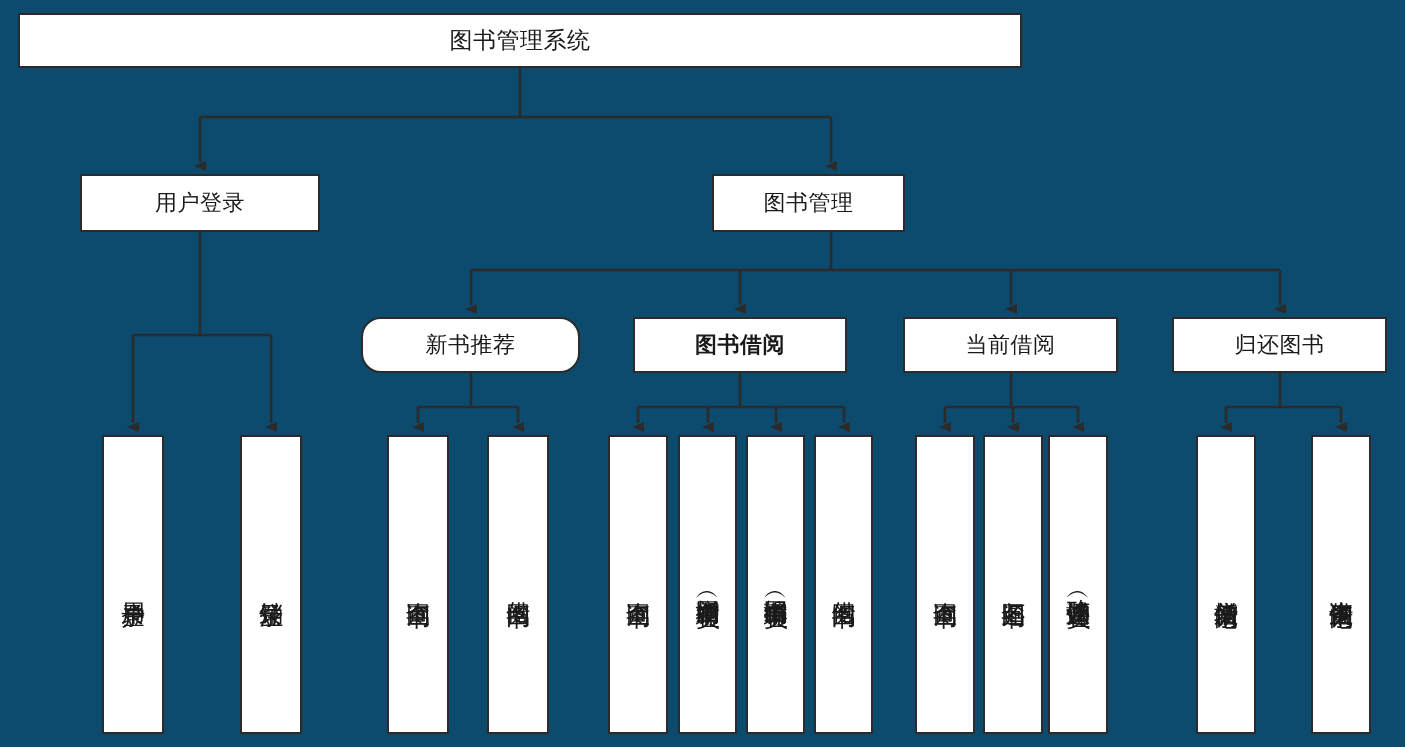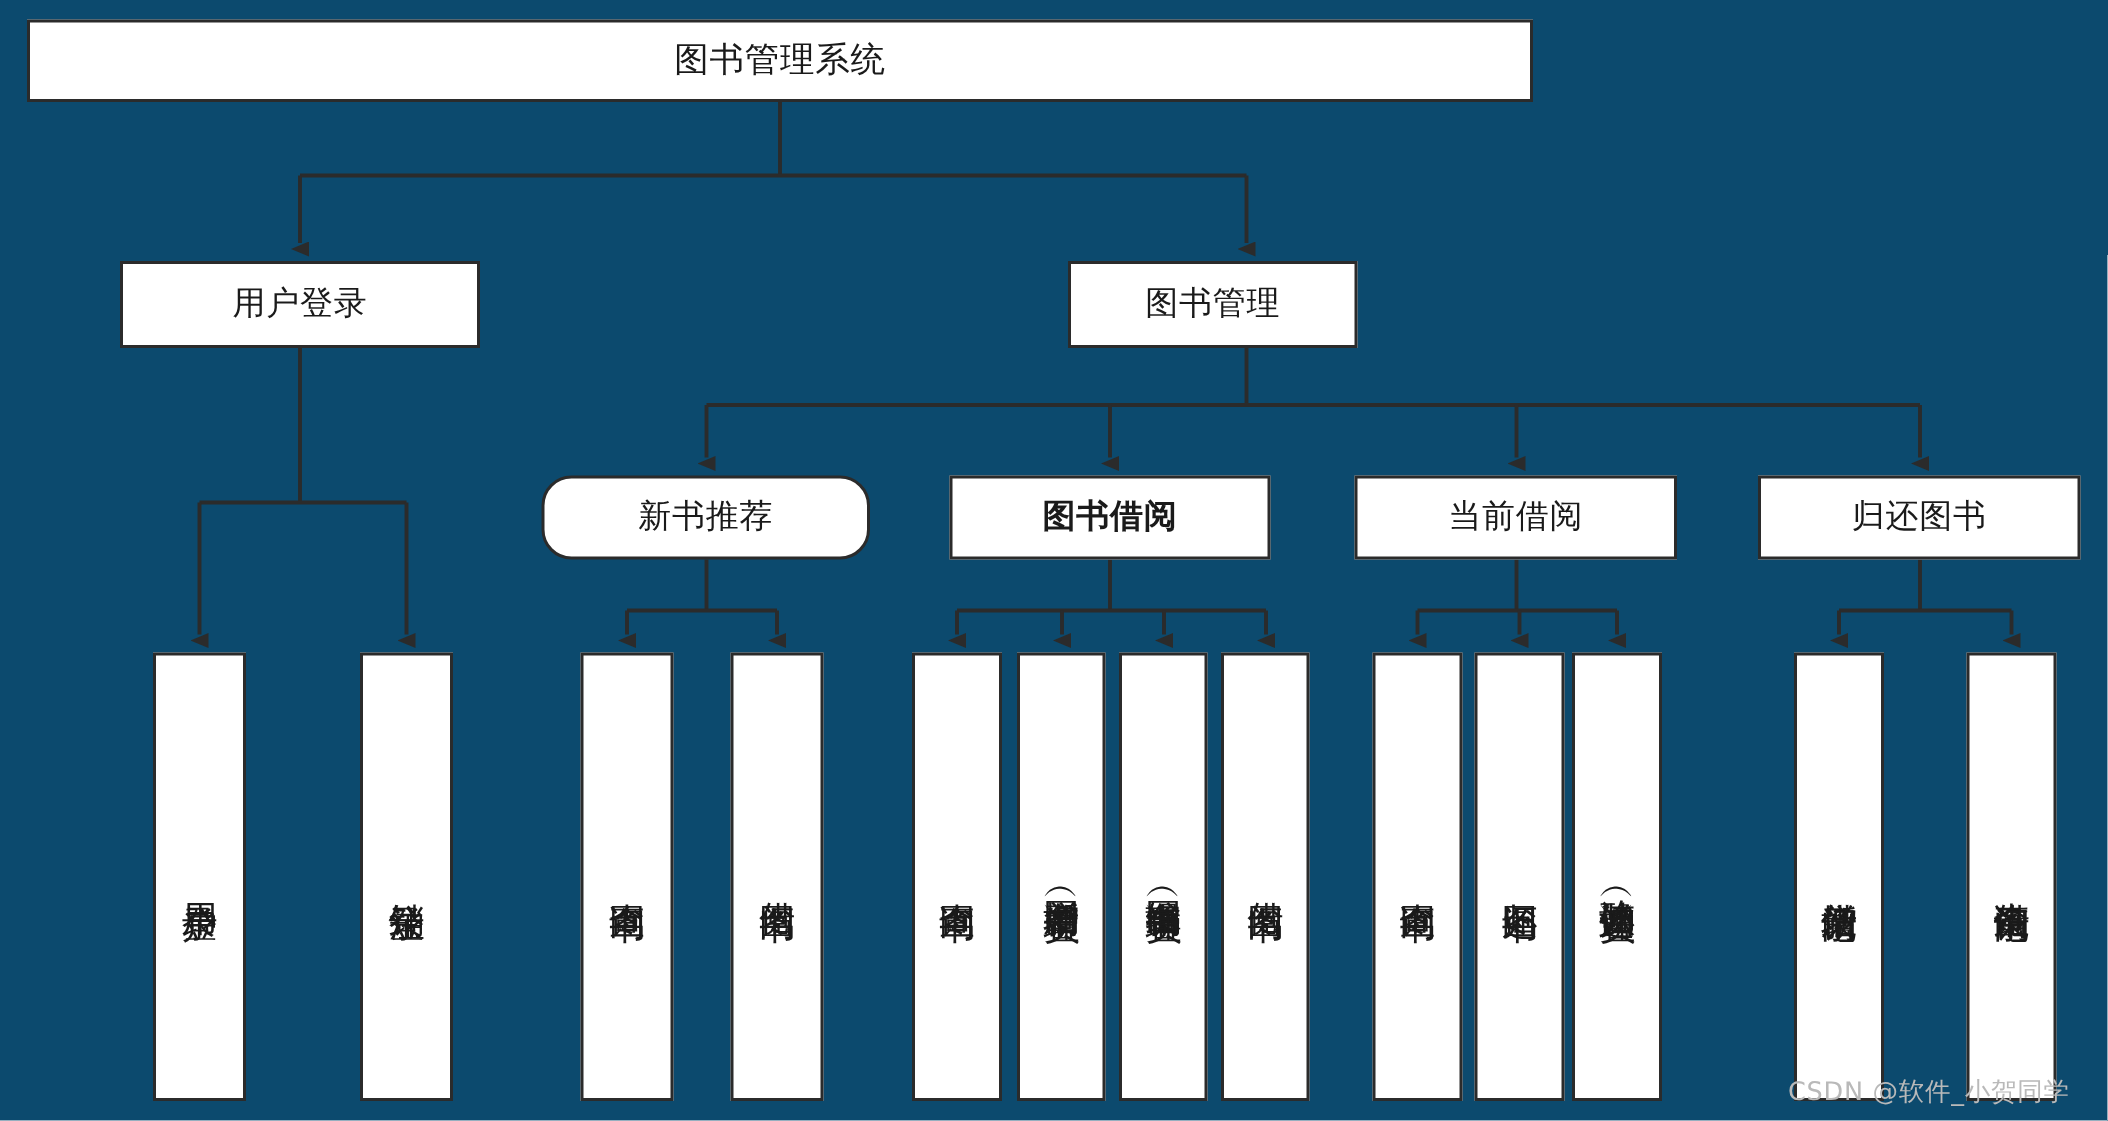--- a/index.html
+++ b/index.html
@@ -174,14 +174,13 @@
         <span class="label">确认归还（管理员）</span>
       </div>
       <div class="node vertical" style="left: 1196px; top: 435px; width: 60px; height: 299px;">
         <span class="label">新增借阅记录</span>
       </div>
       <div class="node vertical" style="left: 1311px; top: 435px; width: 60px; height: 299px;">
         <span class="label">查询借阅记录</span>
       </div>
     </div>
 
-  <div class="watermark" style="left:1192px; top:716px;">CSDN @软件_小贺同学</div>
 </div>
 
 </body></html>

